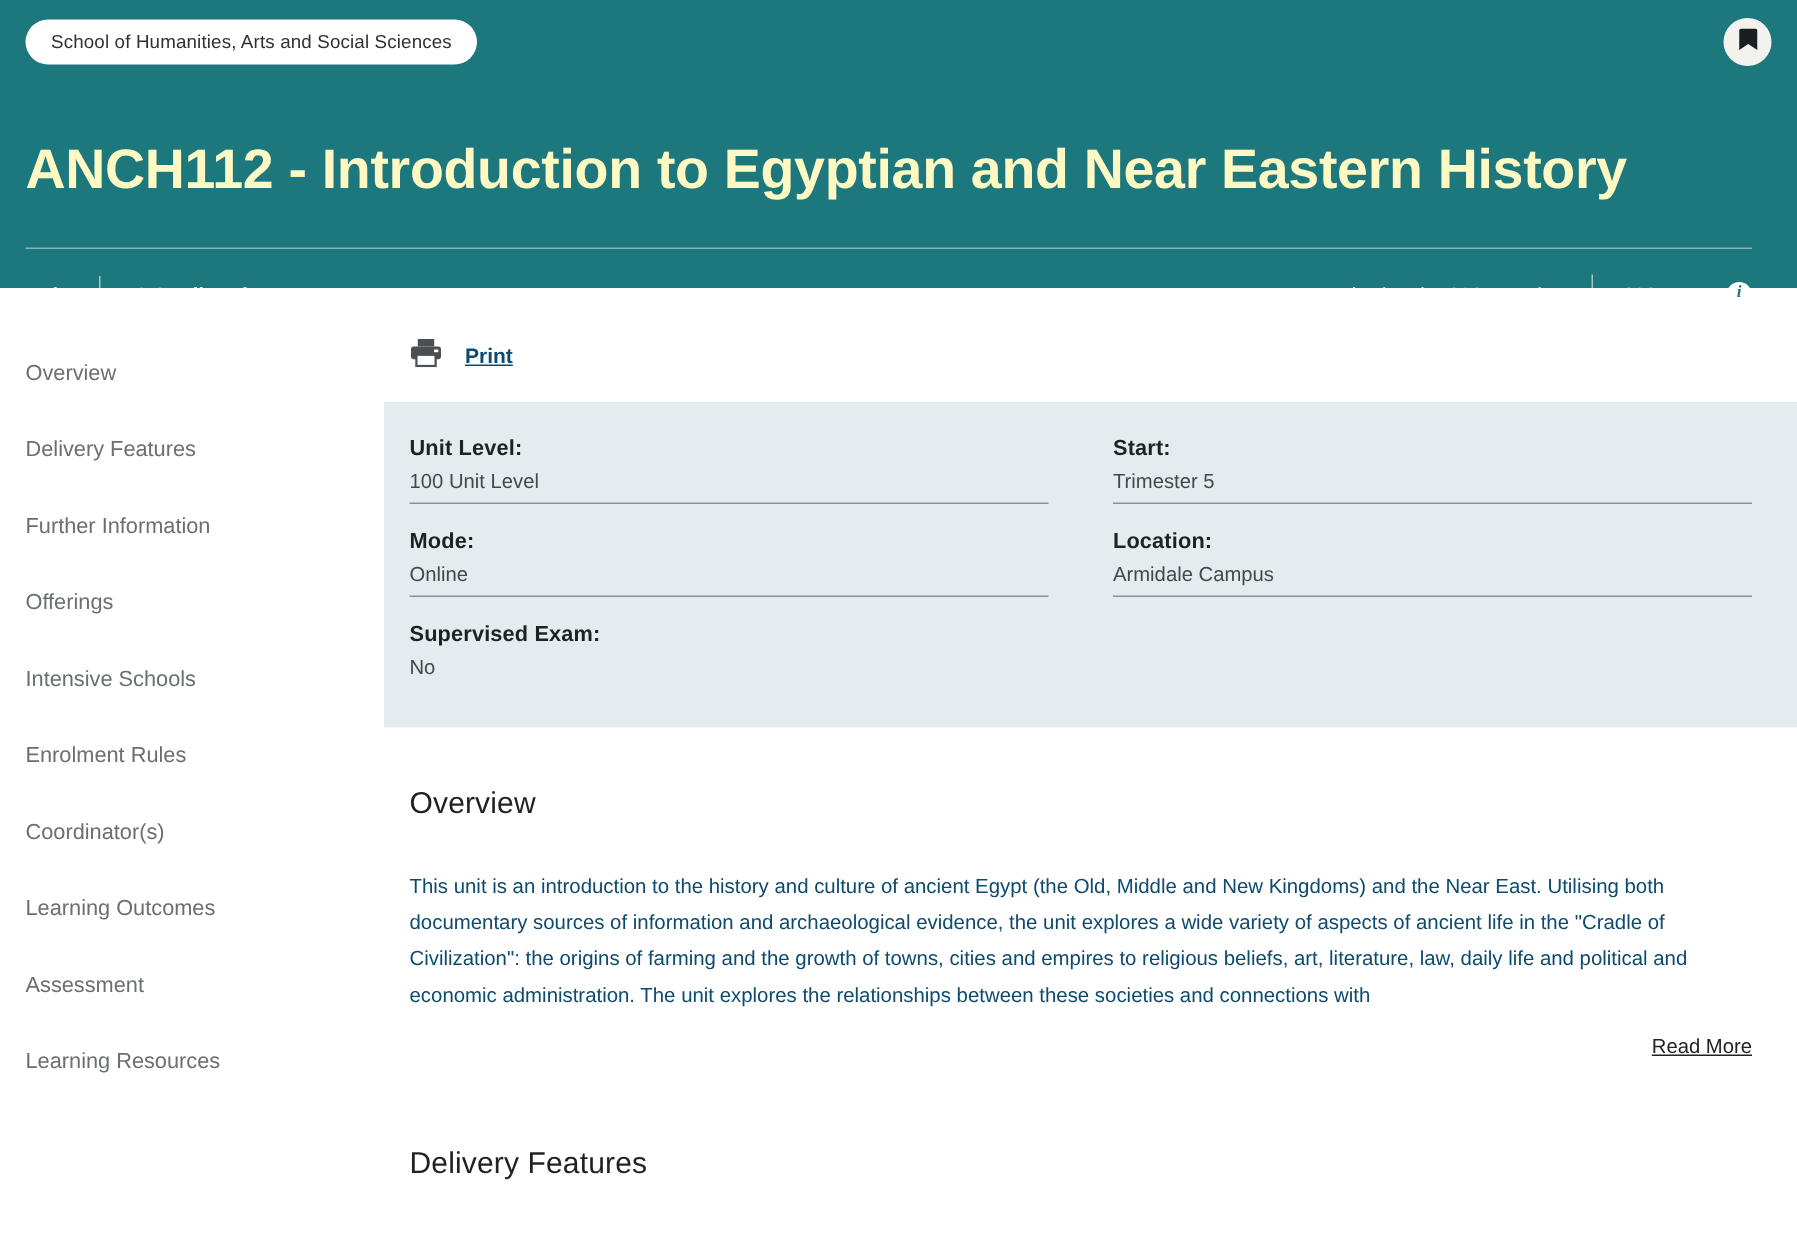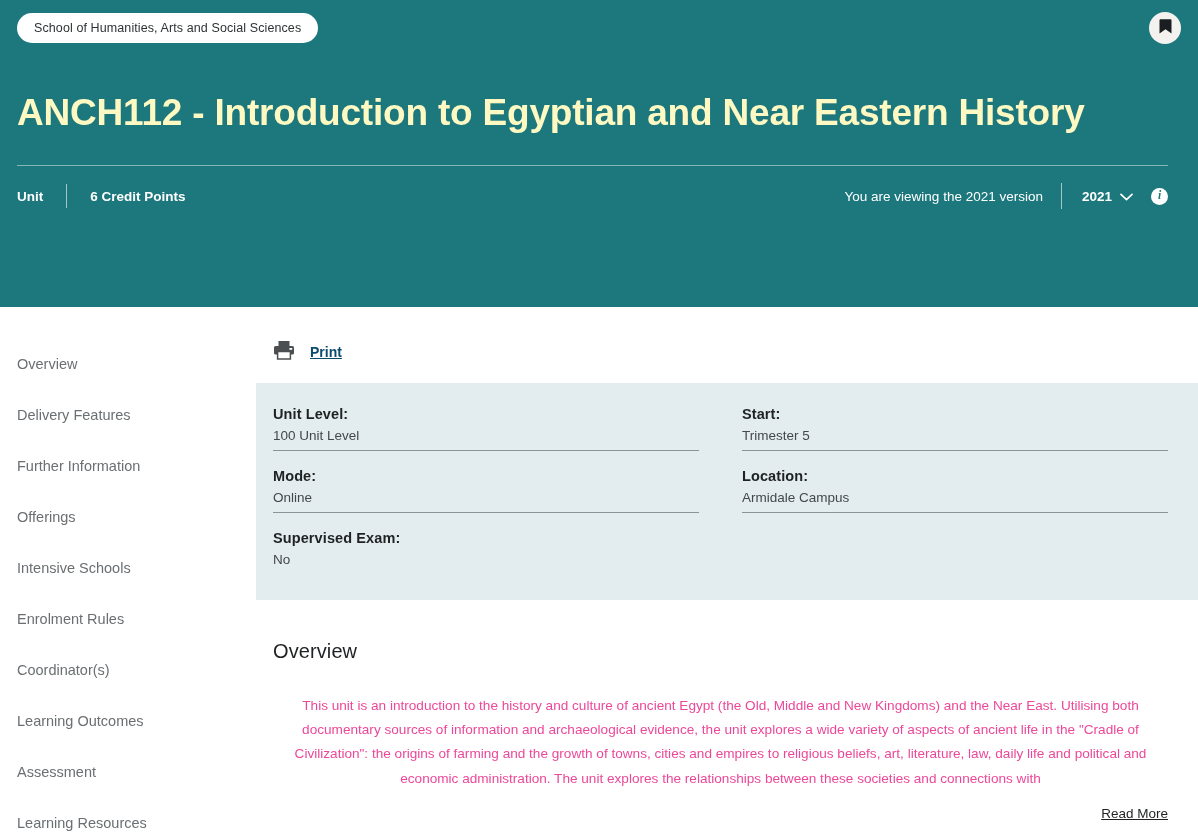--- a/index.html
+++ b/index.html
@@ -14,21 +14,21 @@
     overflow: hidden;
     background: #ffffff;
     font-family: "Liberation Sans", "DejaVu Sans", sans-serif;
     -webkit-font-smoothing: antialiased;
   }
 
   
   .header {
     position: relative;
     background: #1d787d;
-    height: 307px;
+    height: 192px;
     padding: 0 28px;
   }
   .school-pill {
     position: absolute;
     left: 17px;
     top: 13px;
     height: 30px;
     background: #ffffff;
     border-radius: 15px;
     display: flex;
@@ -225,22 +225,22 @@
     font-size: 20px;
     font-weight: normal;
     color: #1f2123;
     margin: 40px 0 0 0;
     letter-spacing: 0.1px;
   }
   .section-body {
     margin-top: 31px;
     font-size: 13.6px;
     line-height: 24.2px;
-    color: #ec4899;
-    text-align: center;
+    color: #0c4a6e;
+    text-align: left;
   }
   .read-more-row {
     margin-top: 8px;
     text-align: right;
   }
   .read-more {
     font-size: 13.5px;
     color: #1f2123;
     text-decoration: underline;
     cursor: pointer;

